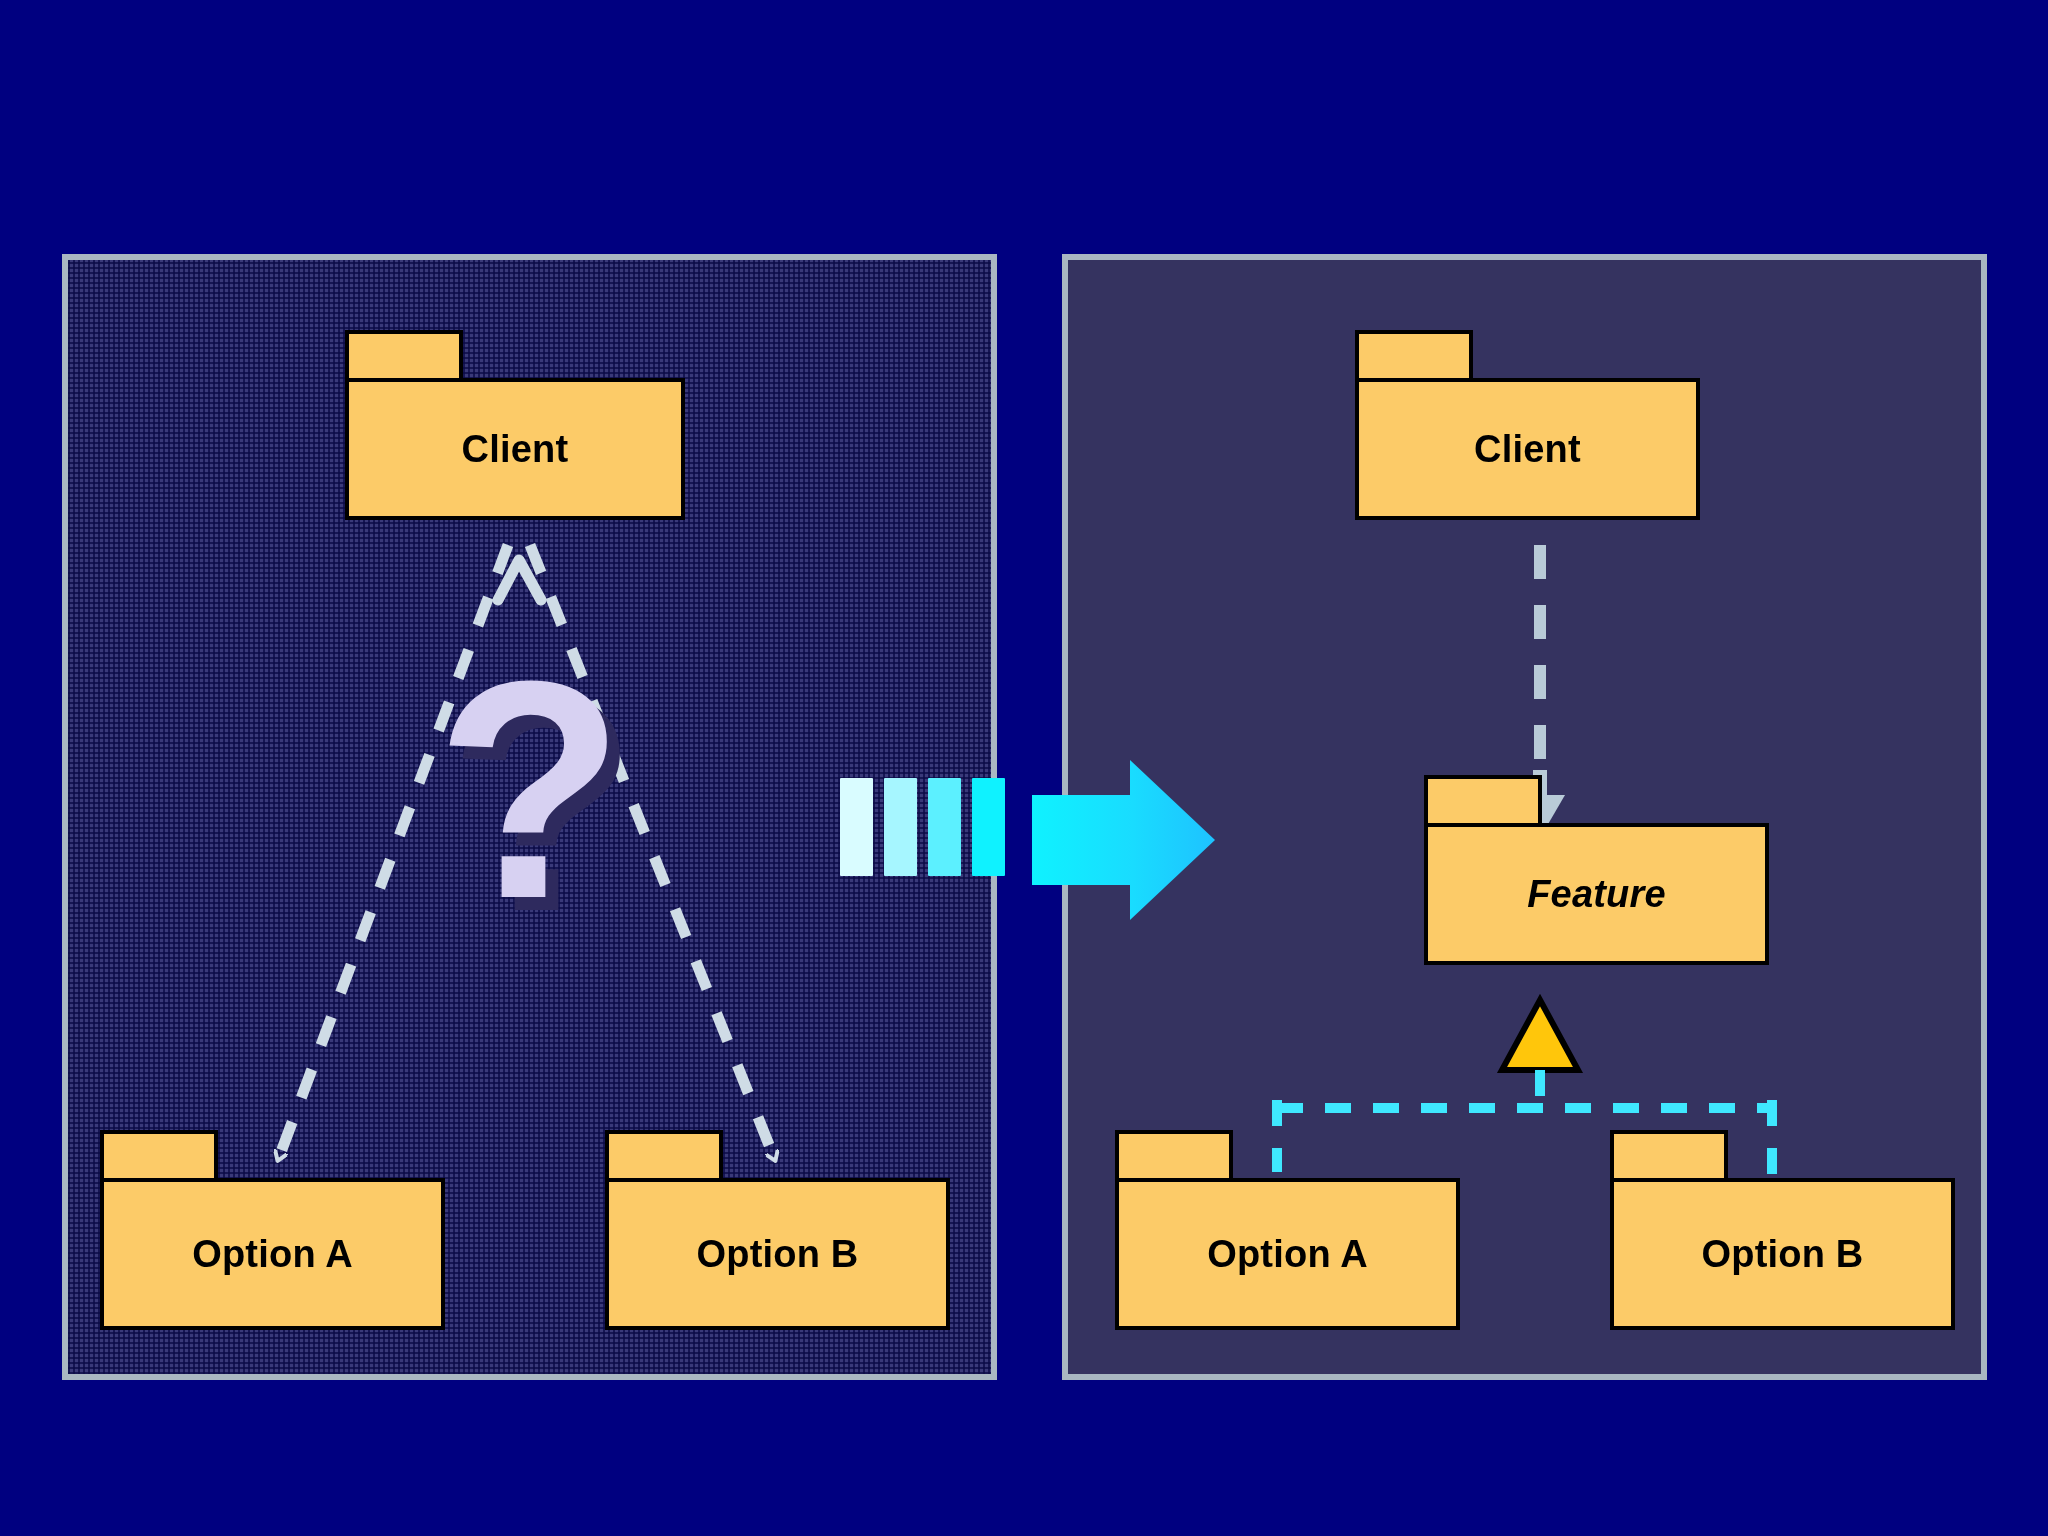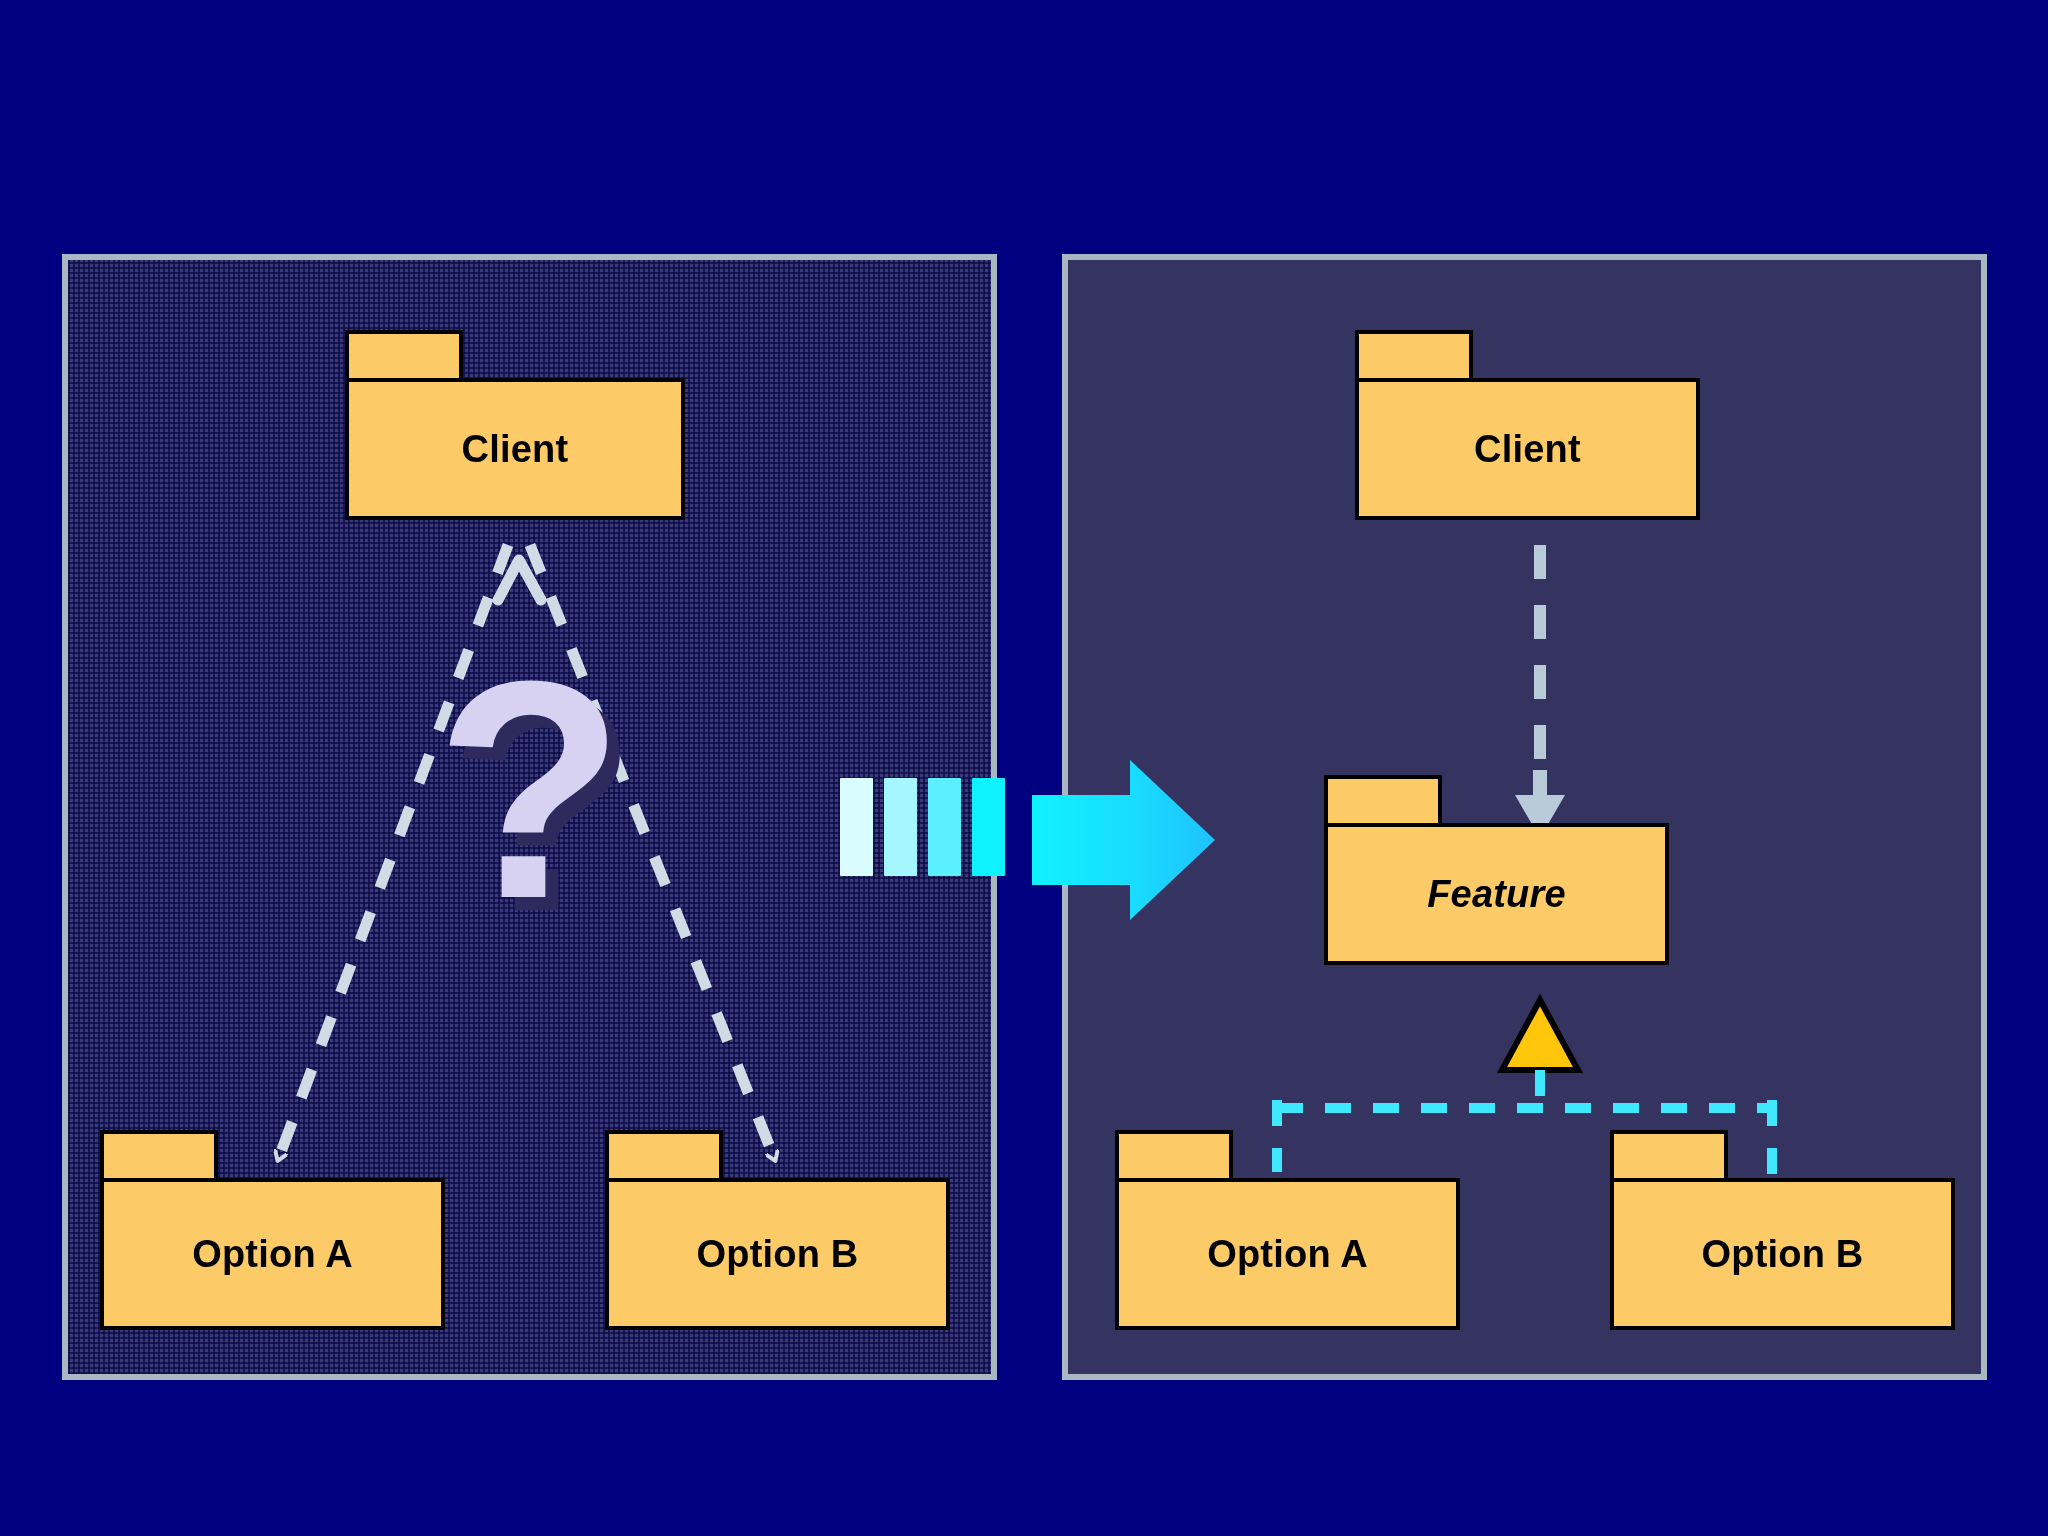--- a/index.html
+++ b/index.html
@@ -213,21 +213,21 @@
     <div class="trail-bar" style="left:142px; background:#0ff2ff;"></div>
   </div>
 
   <div class="pkg" id="pkg-after-client" style="left:1355px; top:330px; width:345px; height:190px;">
     <div class="pkg-tab" style="width:118px; height:52px;"></div>
     <div class="pkg-body" style="top:48px; width:345px; height:142px;">
       <span class="pkg-label">Client</span>
     </div>
   </div>
 
-  <div class="pkg" id="pkg-after-feature" style="left:1324px; top:775px; width:345px; height:190px;">
+  <div class="pkg" id="pkg-after-feature" style="left:1424px; top:775px; width:345px; height:190px;">
     <div class="pkg-tab" style="width:118px; height:52px;"></div>
     <div class="pkg-body" style="top:48px; width:345px; height:142px;">
       <span class="pkg-label italic">Feature</span>
     </div>
   </div>
 
   <div class="pkg" id="pkg-after-optionA" style="left:1115px; top:1130px; width:345px; height:200px;">
     <div class="pkg-tab" style="width:118px; height:52px;"></div>
     <div class="pkg-body" style="top:48px; width:345px; height:152px;">
       <span class="pkg-label">Option A</span>

